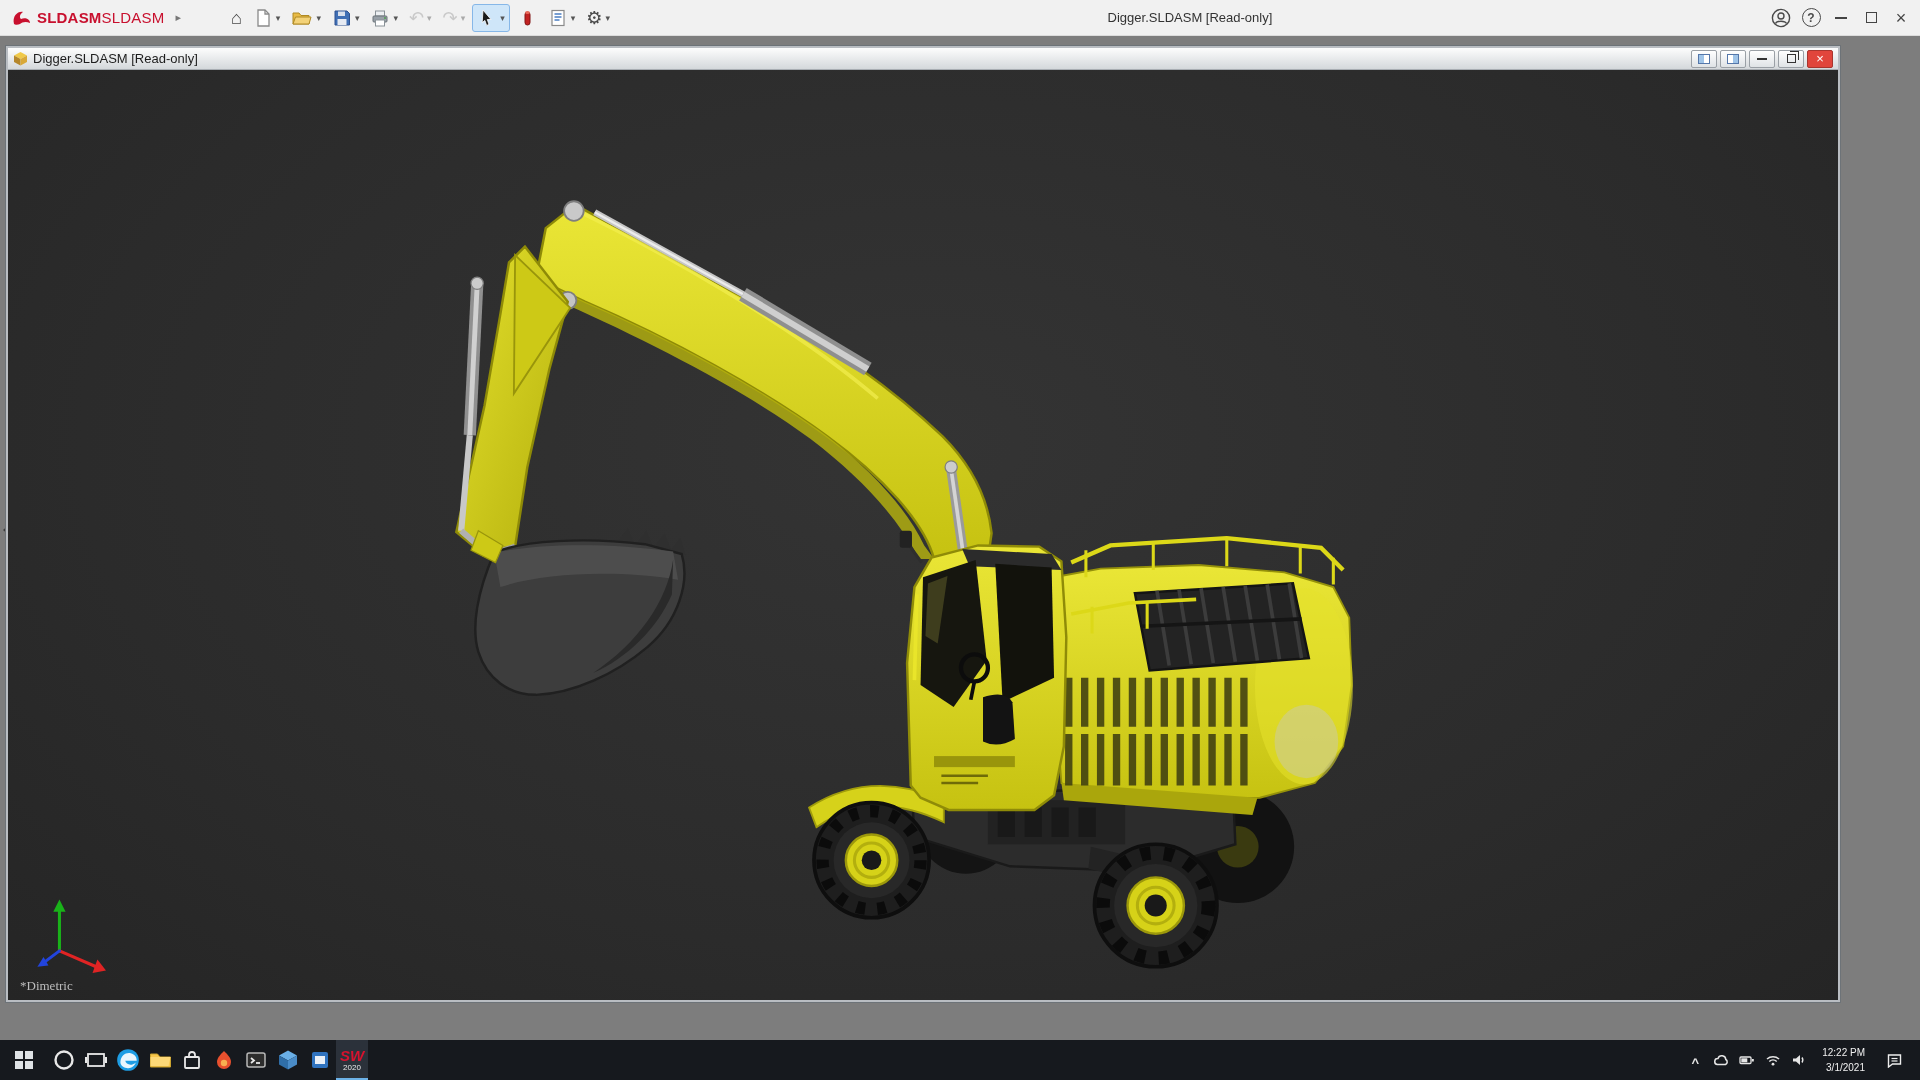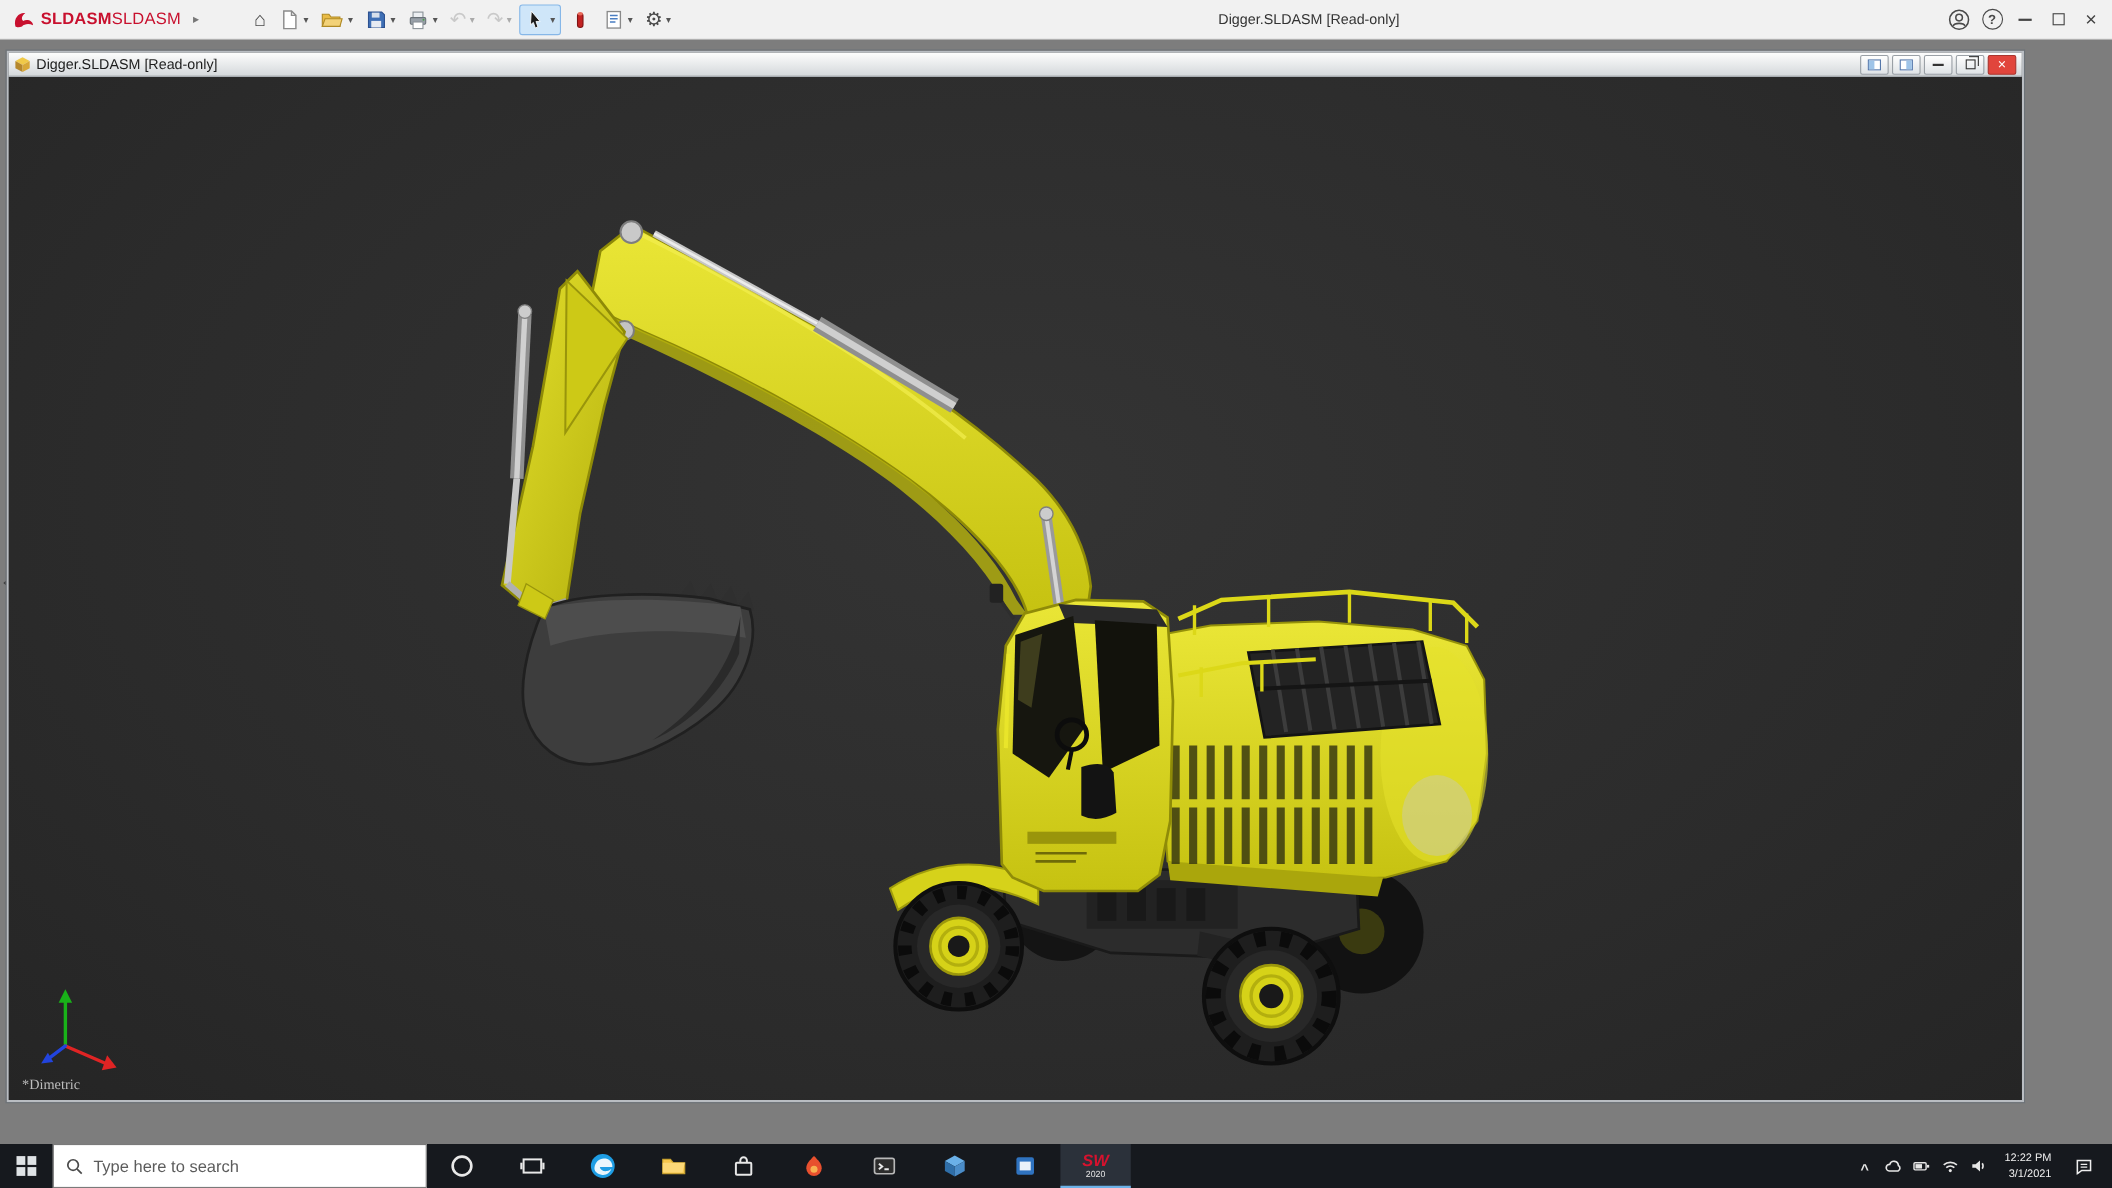--- a/index.html
+++ b/index.html
@@ -48,21 +48,21 @@
   .orientation { position:absolute; left:12px; bottom:6px; font-size:13px; color:#bdbdbd;font-family:Liberation Serif, serif; }
 
   
   .taskbar { height:40px; background:#16191e; display:flex; align-items:stretch; color:#fff; }
   .start { width:48px; display:flex; align-items:center; justify-content:center; cursor:pointer; }
   .winlogo { display:grid; grid-template-columns:8px 8px; grid-template-rows:8px 8px; gap:2px; }
   .winlogo i { background:#dfe3e6; }
   .searchbox { width:340px; background:#fff; border:1px solid #7a7a7a; display:flex; align-items:center; gap:9px; padding:0 11px; }
   .searchbox input { border:none; outline:none; background:transparent; font-size:15px; color:#333; width:100%; font-family:"Liberation Sans",sans-serif; }
   .searchbox input::placeholder { color:#5c5c5c; }
-  .tb-icon { width:64px; display:flex; align-items:center; justify-content:center; cursor:pointer; }
+  .tb-icon { width:32px; display:flex; align-items:center; justify-content:center; cursor:pointer; }
   .tb-icon.active { background:#2b313a; box-shadow:inset 0 -2px 0 #6cb2e8; }
   .sw-badge { text-align:center; line-height:1; }
   .sw-badge .l1 { color:#d6122e; font-weight:bold; font-style:italic; font-size:15px; display:block; }
   .sw-badge .l2 { color:#e8e8e8; font-size:8px; display:block; margin-top:1px; }
   .tray { margin-left:auto; display:flex; align-items:center; }
   .tray-btn { width:26px; height:40px; display:flex; align-items:center; justify-content:center; cursor:pointer; }
   .chev { font-size:13px; color:#e6e6e6; font-weight:bold; transform:translateY(2px); }
   .clock { text-align:right; font-size:10px; line-height:15px; color:#f0f0f0; padding:0 10px; cursor:pointer; }
   .sliver { width:7px; border-left:1px solid #3a3f46; }
 </style>
@@ -341,27 +341,20 @@
 <div class="taskbar">
   <div class="start">
     <div class="winlogo">
         <i></i>
         <i></i>
         <i></i>
         <i></i>
       </div>
   </div>
 
-  <div class="searchbox">
-    <svg width="17" height="17" viewBox="0 0 17 17">
-        <circle cx="7" cy="7" r="5.2" fill="none" stroke="#4a4a4a" stroke-width="1.7"></circle>
-        <line x1="11" y1="11" x2="15.5" y2="15.5" stroke="#4a4a4a" stroke-width="1.7"></line>
-      </svg>
-    <input placeholder="Type here to search" style="">
-  </div>
 
   <div class="tb-icon">
     <svg width="24" height="24" viewBox="0 0 24 24">
         <circle cx="12" cy="12" r="8.5" fill="none" stroke="#e8e8e8" stroke-width="2.4"></circle>
       </svg>
   </div>
   <div class="tb-icon">
     <svg width="24" height="24" viewBox="0 0 24 24">
         <rect x="4" y="6" width="16" height="12" fill="none" stroke="#e8e8e8" stroke-width="1.8"></rect>
         <rect x="1" y="9" width="2" height="6" fill="#e8e8e8"></rect>

